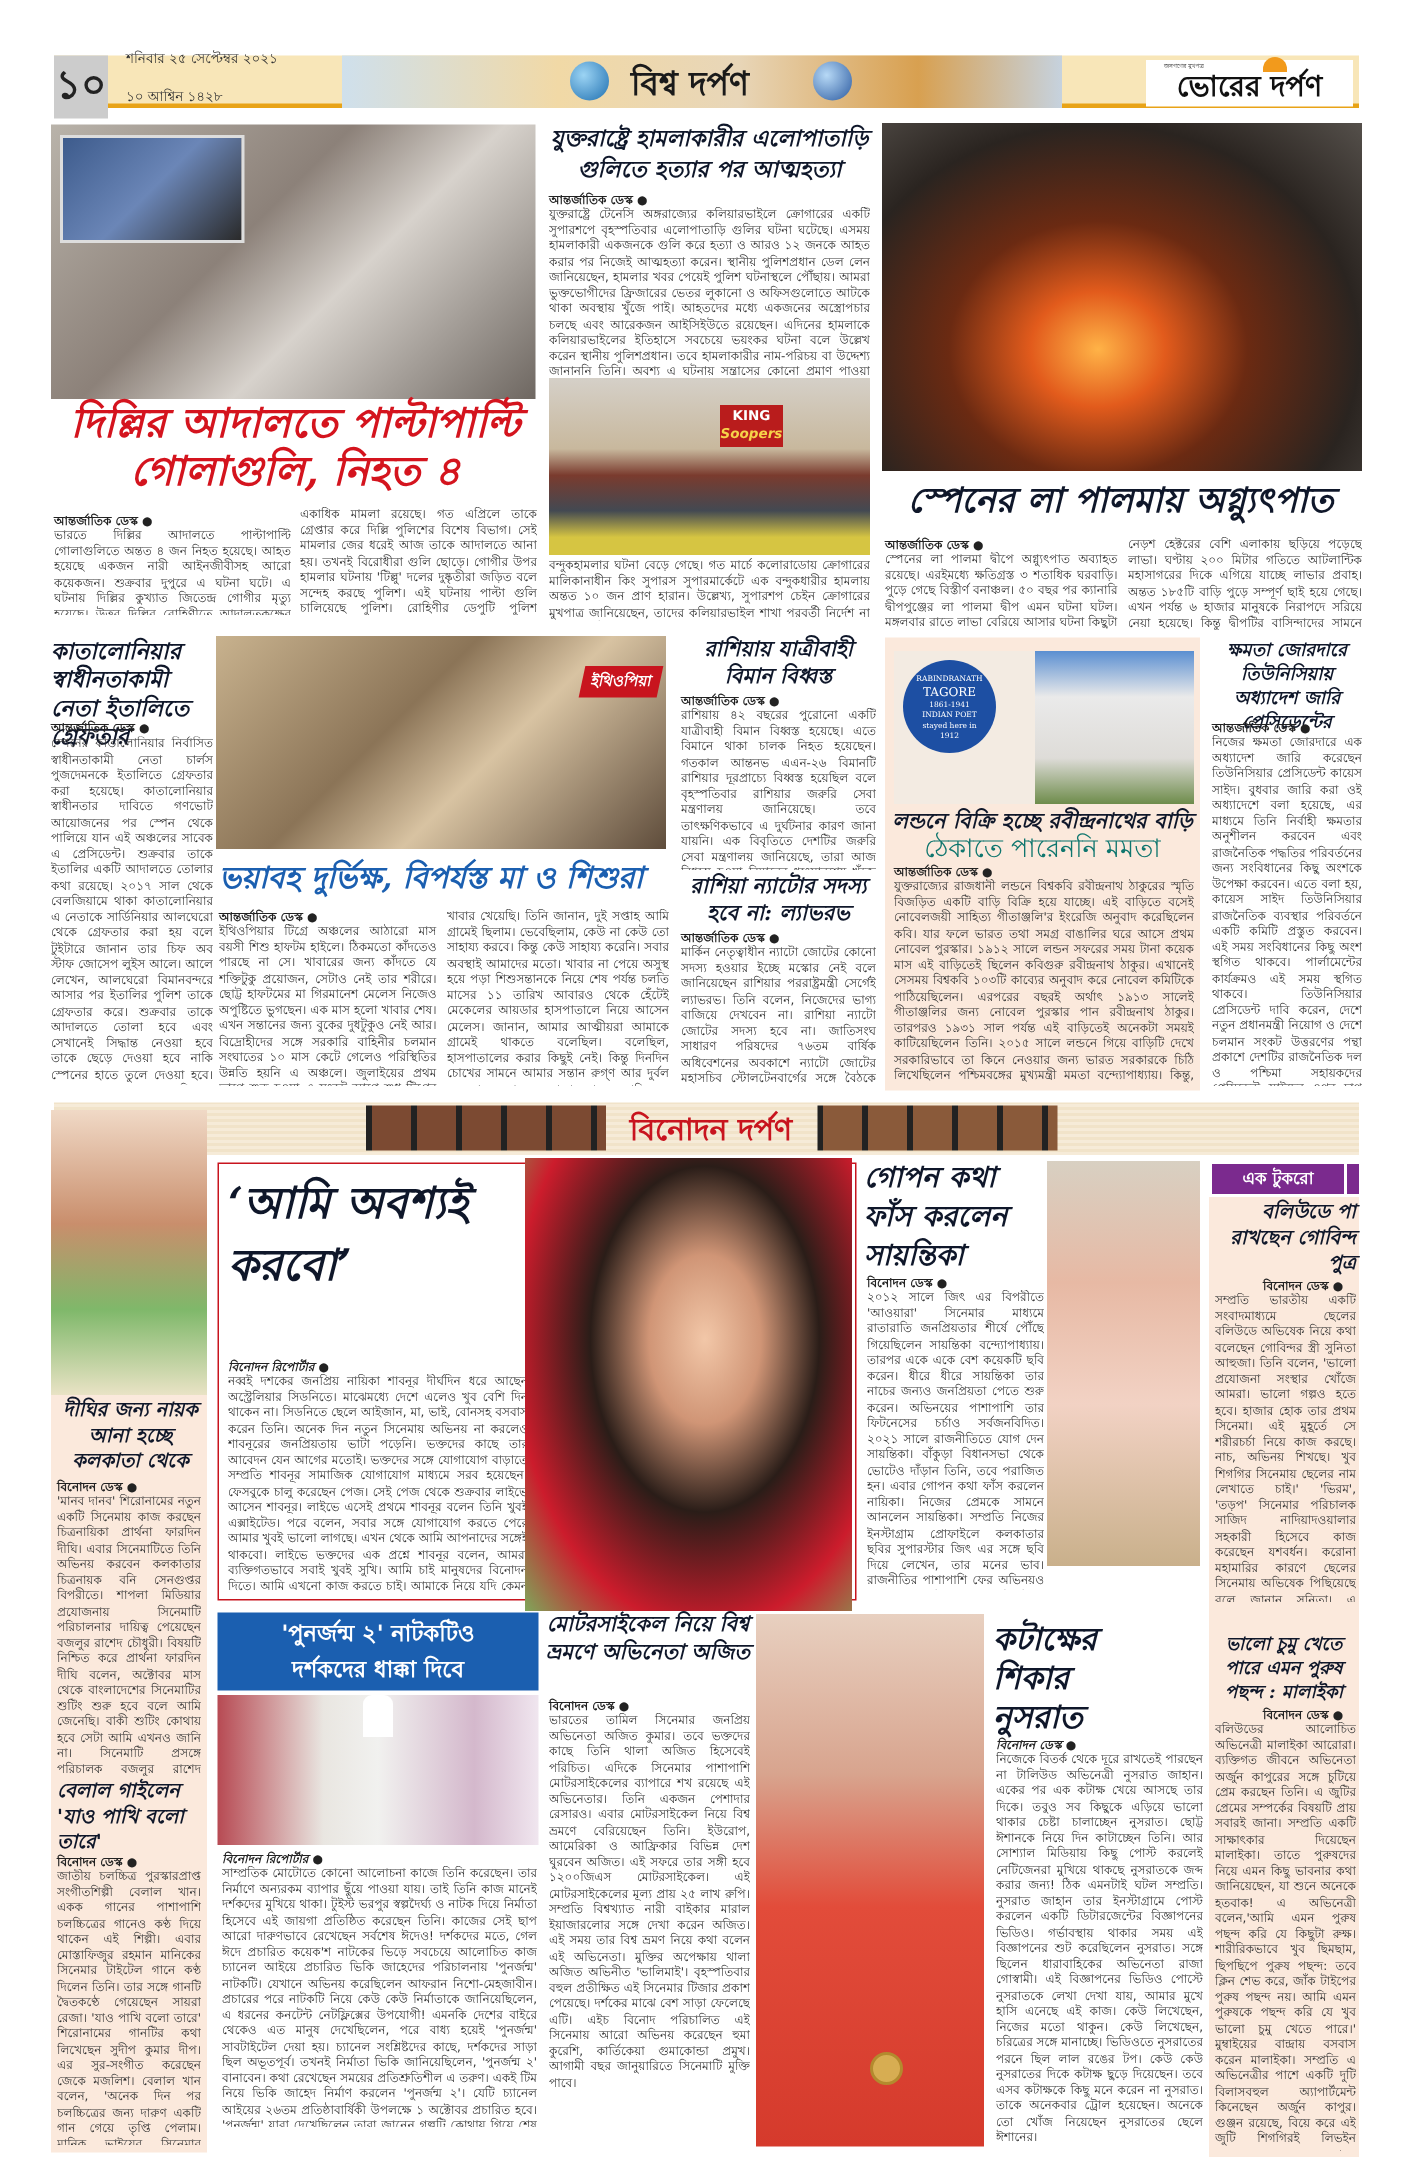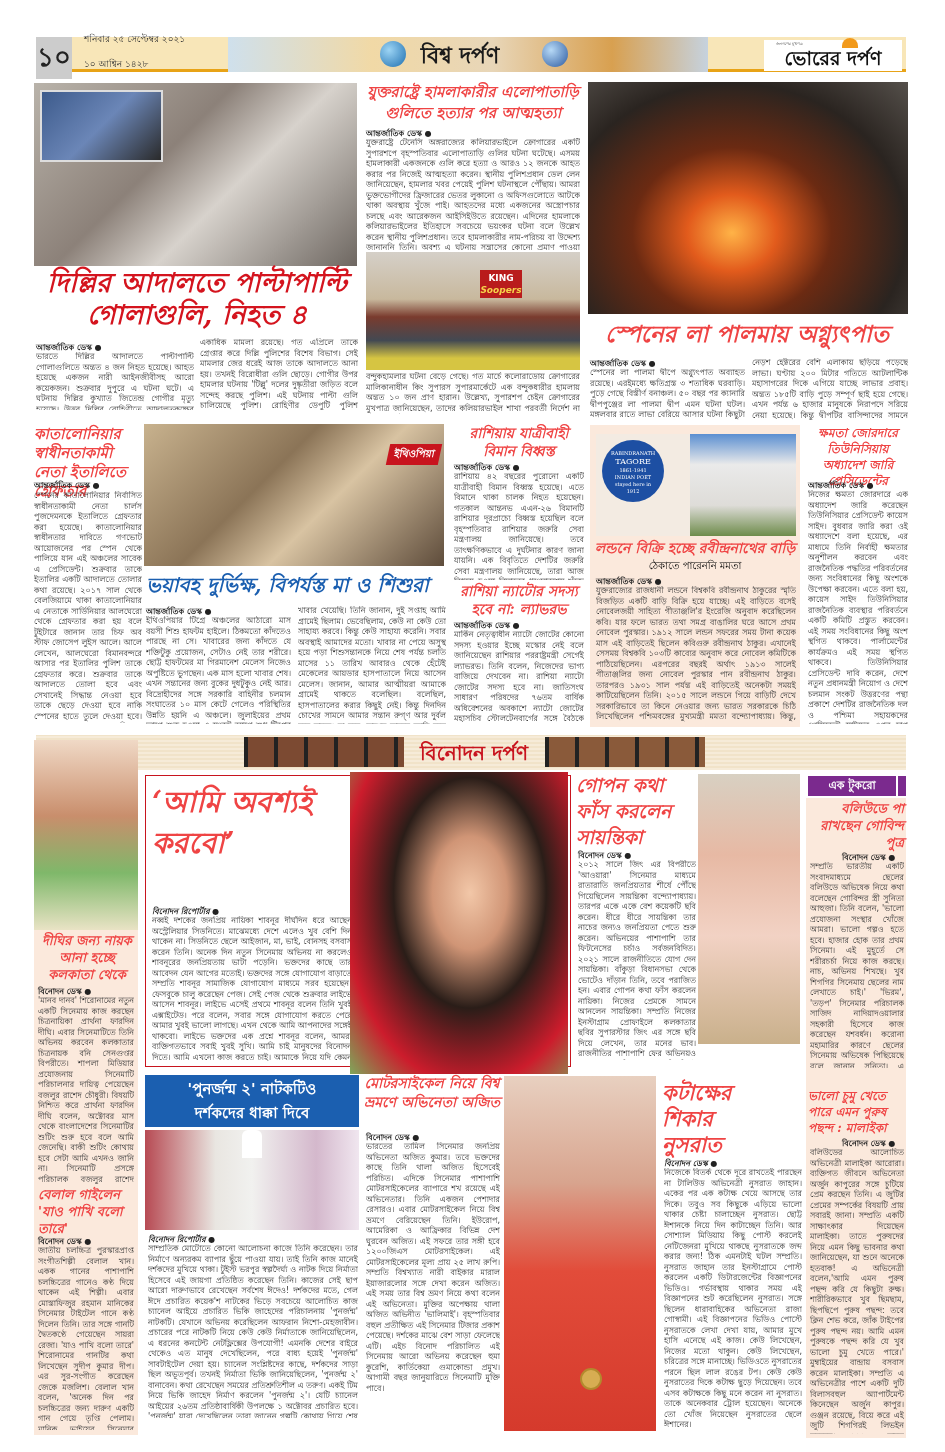--- a/index.html
+++ b/index.html
@@ -1,20 +1,20 @@
 <!DOCTYPE html>
 <html><head>
 <meta charset="utf-8">
 <style>
 *{box-sizing:border-box;margin:0;padding:0}
 body{width:945px;height:1452px;background:#fff;font-family:"DejaVu Sans",sans-serif;color:#222;position:relative;overflow:hidden}
 .abs{position:absolute}
 .txt{font-size:8px;line-height:10.5px;color:#333;text-align:justify;overflow:hidden}
 .byline{font-size:8px;font-weight:bold;color:#222;line-height:11px}
-.hd{font-family:"DejaVu Serif",serif;font-style:italic;color:#ef4444;font-weight:bold;text-align:center;line-height:1.15}
+.hd{font-family:"DejaVu Serif",serif;font-style:italic;color:#0f172a;font-weight:bold;text-align:center;line-height:1.15}
 .photo{overflow:hidden}
 
 #mast{left:36px;top:37px;width:870px;height:35px;background:#f8e6b8;border-bottom:3px solid #e8a317}
 #pgnum{left:36px;top:37px;width:36px;height:42px;background:#ccc;font-size:26px;font-weight:bold;color:#222;text-align:center;line-height:40px;font-family:"DejaVu Serif",serif}
 #date1{left:84px;top:32px;font-size:9px;color:#333}
 #date2{left:84px;top:57px;font-size:9px;color:#333}
 #mast-banner{left:228px;top:37px;width:480px;height:35px;background:linear-gradient(90deg,#cfe0ec,#f1d9a6 30%,#e8d6b8 55%,#d8a050 80%,#c6d2de)}
 #sec-title{left:400px;top:38px;width:120px;font-size:22px;font-weight:bold;color:#1a1a1a;text-align:center;font-family:"DejaVu Serif",serif}
 #globe1{left:380px;top:41px;width:26px;height:26px;border-radius:50%;background:radial-gradient(circle at 35% 35%,#9cd4f4,#1e6fb0)}
 #globe2{left:542px;top:41px;width:26px;height:26px;border-radius:50%;background:radial-gradient(circle at 35% 35%,#b7d9f6,#2b5aa0)}
@@ -115,21 +115,21 @@
 <div class="abs" style="left:602px;top:440px;width:62px;height:62px;border-radius:50%;background:#1d4fa3;color:#fff;text-align:center;font-family:'DejaVu Serif',serif;font-size:5px;line-height:7px;padding-top:10px">
   <div>RABINDRANATH</div>
   <div style="font-size:8px;line-height:10px">TAGORE</div>
   <div>1861-1941</div>
   <div>INDIAN POET</div>
   <div>stayed here in</div>
   <div>1912</div>
 </div>
 <div class="abs photo ph-house" style="left:690px;top:434px;width:106px;height:102px"></div>
 <div class="abs hd" style="left:592px;top:538px;width:206px;font-size:14px;line-height:20px">লন্ডনে বিক্রি হচ্ছে রবীন্দ্রনাথের বাড়ি</div>
-<div class="abs" style="left:592px;top:558px;width:206px;font-size:10px;line-height:16px;text-align:center;color:#000000;font-family:'DejaVu Serif',serif">ঠেকাতে পারেননি মমতা</div>
+<div class="abs" style="left:592px;top:558px;width:206px;font-size:17px;line-height:16px;text-align:center;color:#0f766e;font-family:'DejaVu Serif',serif">ঠেকাতে পারেননি মমতা</div>
 <div class="abs byline" style="left:596px;top:576px">আন্তর্জাতিক ডেস্ক ●</div>
 <div class="abs txt" style="left:596px;top:586px;width:200px;height:136px">যুক্তরাজ্যের রাজধানী লন্ডনে বিশ্বকবি রবীন্দ্রনাথ ঠাকুরের স্মৃতি বিজড়িত একটি বাড়ি বিক্রি হয়ে যাচ্ছে। এই বাড়িতে বসেই নোবেলজয়ী সাহিত্য গীতাঞ্জলি'র ইংরেজি অনুবাদ করেছিলেন কবি। যার ফলে ভারত তথা সমগ্র বাঙালির ঘরে আসে প্রথম নোবেল পুরস্কার। ১৯১২ সালে লন্ডন সফরের সময় টানা কয়েক মাস এই বাড়িতেই ছিলেন কবিগুরু রবীন্দ্রনাথ ঠাকুর। এখানেই সেসময় বিশ্বকবি ১০৩টি কাব্যের অনুবাদ করে নোবেল কমিটিকে পাঠিয়েছিলেন। এরপরের বছরই অর্থাৎ ১৯১৩ সালেই গীতাঞ্জলির জন্য নোবেল পুরস্কার পান রবীন্দ্রনাথ ঠাকুর। তারপরও ১৯৩১ সাল পর্যন্ত এই বাড়িতেই অনেকটা সময়ই কাটিয়েছিলেন তিনি। ২০১৫ সালে লন্ডনে গিয়ে বাড়িটি দেখে সরকারিভাবে তা কিনে নেওয়ার জন্য ভারত সরকারকে চিঠি লিখেছিলেন পশ্চিমবঙ্গের মুখ্যমন্ত্রী মমতা বন্দ্যোপাধ্যায়। কিন্তু, হেরিটেজ সম্পত্তি হওয়ায় সেসময় তা কেনা সম্ভব হয়নি। বর্তমানে সম্পত্তিটি বাজারে বিক্রির জন্য তোলা হয়েছে। বিক্রির খবরে হতাশ রবীন্দ্র অনুরাগীরা।</div>
 
 <div class="abs hd" style="left:806px;top:425px;width:104px;font-size:12px;line-height:16px">ক্ষমতা জোরদারে তিউনিসিয়ায় অধ্যাদেশ জারি প্রেসিডেন্টের</div>
 <div class="abs byline" style="left:808px;top:480px">আন্তর্জাতিক ডেস্ক ●</div>
 <div class="abs txt" style="left:808px;top:490px;width:100px;height:234px">নিজের ক্ষমতা জোরদারে এক অধ্যাদেশ জারি করেছেন তিউনিসিয়ার প্রেসিডেন্ট কায়েস সাইদ। বুধবার জারি করা ওই অধ্যাদেশে বলা হয়েছে, এর মাধ্যমে তিনি নির্বাহী ক্ষমতার অনুশীলন করবেন এবং রাজনৈতিক পদ্ধতির পরিবর্তনের জন্য সংবিধানের কিছু অংশকে উপেক্ষা করবেন। এতে বলা হয়, কায়েস সাইদ তিউনিসিয়ার রাজনৈতিক ব্যবস্থার পরিবর্তনে একটি কমিটি প্রস্তুত করবেন। এই সময় সংবিধানের কিছু অংশ স্থগিত থাকবে। পার্লামেন্টের কার্যক্রমও এই সময় স্থগিত থাকবে। তিউনিসিয়ার প্রেসিডেন্ট দাবি করেন, দেশে নতুন প্রধানমন্ত্রী নিয়োগ ও দেশে চলমান সংকট উত্তরণের পন্থা প্রকাশে দেশটির রাজনৈতিক দল ও পশ্চিমা সহায়কদের প্রেসিডেন্ট সাইদের ওপর চাপ সৃষ্টির মধ্যেই এই অধ্যাদেশ জারি করা হলো। যদিও তিউনিসিয়ার প্রেসিডেন্টের নতুন এই অধ্যাদেশের বিরোধিতা করছেন প্রতিদ্বন্দ্বীরা। উল্লেখ্য, সাম্প্রতিক রাজনৈতিক সংকটে জুলাই মাসে প্রধানমন্ত্রী হিশেম মেশিশিকে বরখাস্ত এবং পার্লামেন্ট স্থগিত করেন প্রেসিডেন্ট।</div>
 
 <div id="bin-band" class="abs"></div>
 <div id="bin-strip1" class="abs"></div>
 <div id="bin-title" class="abs">বিনোদন দর্পণ</div>
@@ -157,21 +157,21 @@
 <div class="abs byline" style="left:578px;top:850px">বিনোদন ডেস্ক ●</div>
 <div class="abs txt" style="left:578px;top:860px;width:118px;height:200px">২০১২ সালে জিৎ এর বিপরীতে 'আওয়ারা' সিনেমার মাধ্যমে রাতারাতি জনপ্রিয়তার শীর্ষে পৌঁছে গিয়েছিলেন সায়ন্তিকা বন্দ্যোপাধ্যায়। তারপর একে একে বেশ কয়েকটি ছবি করেন। ধীরে ধীরে সায়ন্তিকা তার নাচের জন্যও জনপ্রিয়তা পেতে শুরু করেন। অভিনয়ের পাশাপাশি তার ফিটনেসের চর্চাও সর্বজনবিদিত। ২০২১ সালে রাজনীতিতে যোগ দেন সায়ন্তিকা। বাঁকুড়া বিধানসভা থেকে ভোটেও দাঁড়ান তিনি, তবে পরাজিত হন। এবার গোপন কথা ফাঁস করলেন নায়িকা। নিজের প্রেমকে সামনে আনলেন সায়ন্তিকা। সম্প্রতি নিজের ইনস্টাগ্রাম প্রোফাইলে কলকাতার ছবির সুপারস্টার জিৎ এর সঙ্গে ছবি দিয়ে লেখেন, তার মনের ভাব। রাজনীতির পাশাপাশি ফের অভিনয়ও করছেন সায়ন্তিকা। খুব শিগগিরই তাকে দেখা যাবে রাজা চন্দের 'লেডিস স্পেশাল' ছবিতে। এ ছবিতে পুলিশের ভূমিকায় দেখা যাবে সায়ন্তিকাকে। বেশ এই ছবিতে সায়ন্তিকার সঙ্গে অভিনয় করছেন অঙ্কুশ হাজরা।</div>
 <div class="abs photo ph-sayantika" style="left:698px;top:774px;width:102px;height:270px"></div>
 
 <div id="ektukro" class="abs">এক টুকরো</div>
 <div id="ektukro2" class="abs"></div>
 <div class="abs tint" style="left:806px;top:798px;width:100px;height:640px"></div>
 <div class="abs hd" style="left:808px;top:800px;width:96px;font-size:13px;line-height:17px;text-align:right">বলিউডে পা রাখছেন গোবিন্দ পুত্র</div>
 <div class="abs byline" style="left:842px;top:852px">বিনোদন ডেস্ক ●</div>
 <div class="abs txt" style="left:810px;top:862px;width:94px;height:206px">সম্প্রতি ভারতীয় একটি সংবাদমাধ্যমে ছেলের বলিউডে অভিষেক নিয়ে কথা বলেছেন গোবিন্দর স্ত্রী সুনিতা আহুজা। তিনি বলেন, 'ভালো প্রযোজনা সংস্থার খোঁজে আমরা। ভালো গল্পও হতে হবে। হাজার হোক তার প্রথম সিনেমা। এই মুহূর্তে সে শরীরচর্চা নিয়ে কাজ করছে। নাচ, অভিনয় শিখছে। খুব শিগগির সিনেমায় ছেলের নাম লেখাতে চাই।' 'ভিরম', 'তড়প' সিনেমার পরিচালক সাজিদ নাদিয়াদওয়ালার সহকারী হিসেবে কাজ করেছেন যশবর্ধন। করোনা মহামারির কারণে ছেলের সিনেমায় অভিষেক পিছিয়েছে বলে জানান সুনিতা। এ প্রসঙ্গে বলেন, 'লকডাউনের কারণে যশবর্ধনের অভিষেক পিছিয়েছে। আমরা কয়েকজনের সঙ্গে তার বিষয়ে কথা বলেছি।' এদিকে ইতোমধ্যে রুপালি জগতে নাম লেখিয়েছেন গোবিন্দর মেয়ে টিনা আহুজা। ২০১৫ সালে মুক্তি পাওয়া 'সেকেন্ড হ্যান্ড হাজব্যান্ড' সিনেমায় দেখা গেছে তাকে।</div>
-<div class="abs hd" style="left:808px;top:1088px;width:96px;font-size:12px;line-height:16px;text-align:left">ভালো চুমু খেতে পারে এমন পুরুষ পছন্দ : মালাইকা</div>
+<div class="abs hd" style="left:808px;top:1088px;width:96px;font-size:12px;line-height:16px;text-align:center">ভালো চুমু খেতে পারে এমন পুরুষ পছন্দ : মালাইকা</div>
 <div class="abs byline" style="left:842px;top:1138px">বিনোদন ডেস্ক ●</div>
 <div class="abs txt" style="left:810px;top:1148px;width:94px;height:286px">বলিউডের আলোচিত অভিনেত্রী মালাইকা আরোরা। ব্যক্তিগত জীবনে অভিনেতা অর্জুন কাপুরের সঙ্গে চুটিয়ে প্রেম করছেন তিনি। এ জুটির প্রেমের সম্পর্কের বিষয়টি প্রায় সবারই জানা। সম্প্রতি একটি সাক্ষাৎকার দিয়েছেন মালাইকা। তাতে পুরুষদের নিয়ে এমন কিছু ভাবনার কথা জানিয়েছেন, যা শুনে অনেকে হতবাক! এ অভিনেত্রী বলেন,'আমি এমন পুরুষ পছন্দ করি যে কিছুটা রুক্ষ। শারীরিকভাবে খুব ছিমছাম, ছিপছিপে পুরুষ পছন্দ: তবে ক্লিন শেভ করে, জাঁক টাইপের পুরুষ পছন্দ নয়। আমি এমন পুরুষকে পছন্দ করি যে খুব ভালো চুমু খেতে পারে।' মুম্বাইয়ের বান্দ্রায় বসবাস করেন মালাইকা। সম্প্রতি এ অভিনেত্রীর পাশে একটি দুটি বিলাসবহুল অ্যাপার্টমেন্ট কিনেছেন অর্জুন কাপুর। গুঞ্জন রয়েছে, বিয়ে করে এই জুটি শিগগিরই লিভইন করবেন। ১৯৯৮ সালে আরবাজ খানের সঙ্গে ঘর বাঁধেন মালাইকা আরোরা। ২০১৬ সালে তাদের বিচ্ছেদ হয়। তাদের সংসারে আরহান নামে একটি পুত্রসন্তান রয়েছে।</div>
 
 <div id="blue-box" class="abs">
   <div>'পুনর্জন্ম ২' নাটকটিও</div>
   <div>দর্শকদের ধাক্কা দিবে</div>
 </div>
 <div class="abs photo ph-drama" style="left:145px;top:1130px;width:214px;height:100px"></div>
 <div class="abs" style="left:242px;top:1130px;width:20px;height:28px;background:#fff;border-radius:6px 6px 0 0"></div>
 <div class="abs byline" style="left:148px;top:1234px;font-style:italic">বিনোদন রিপোর্টার ●</div>

